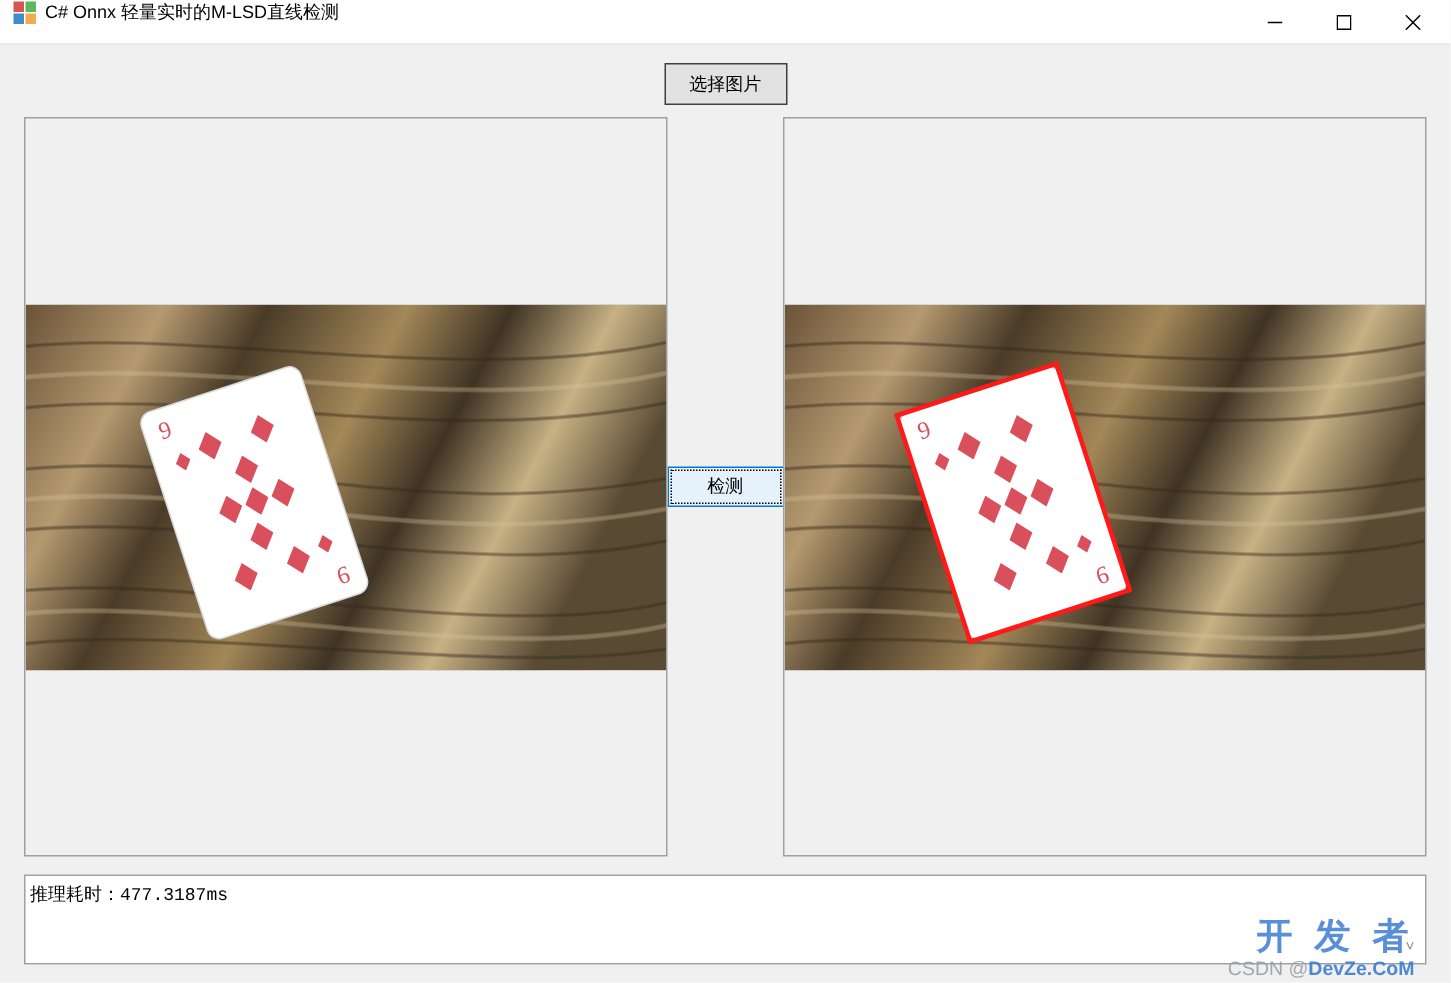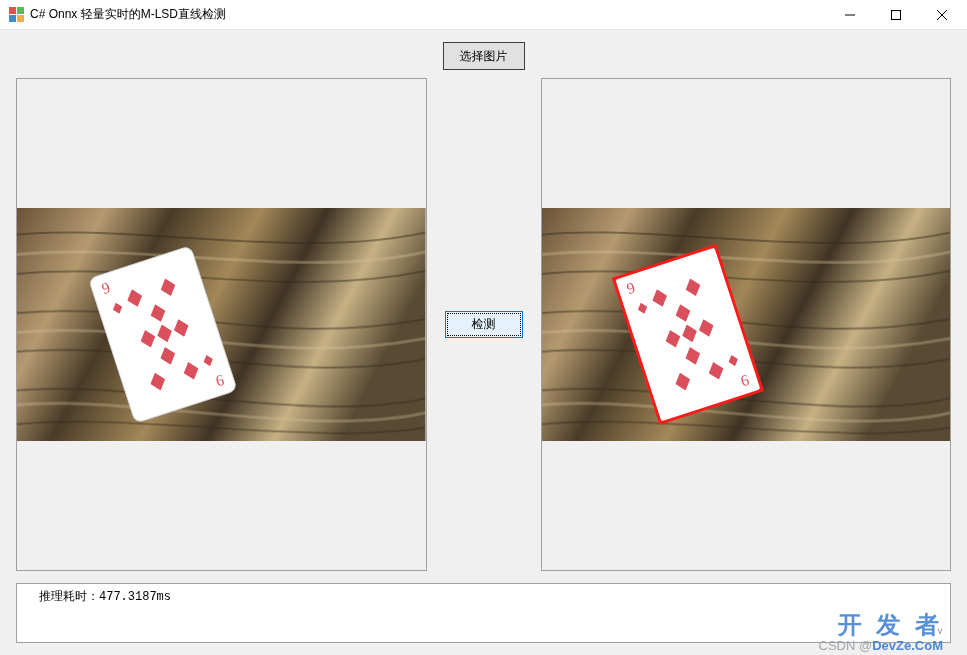--- a/index.html
+++ b/index.html
@@ -10,21 +10,20 @@
       width: 967px;
       height: 655px;
       overflow: hidden;
       position: relative;
     }
     .titlebar {
       height: 30px;
       background: #ffffff;
       border-bottom: 1px solid #e5e5e5;
       display: flex;
-      align-items: center;
       padding: 0 2px 0 8px;
     }
     .titlebar-icon {
       width: 16px; height: 16px;
       margin-right: 6px;
       display: inline-flex;
       flex-wrap: wrap;
     }
     .titlebar-icon span { width: 7px; height: 7px; margin: 0.5px; }
     .titlebar-title { flex: 1; color: #000; }
@@ -76,37 +75,37 @@
       flex: 1;
       border: 1px solid #a0a0a0;
       background: #f0f0f0;
       display: flex;
       align-items: center;
       justify-content: center;
       overflow: hidden;
       position: relative;
     }
     .center-col {
-      width: 114px;
+      width: 77px;
       display: flex;
       align-items: center;
       justify-content: center;
     }
     .scene {
       width: 100%;
       aspect-ratio: 420 / 240;
       position: relative;
     }
     .scene svg { width: 100%; height: 100%; display: block; }
     .status-box {
       margin-top: 12px;
       height: 60px;
       background: #ffffff;
       border: 1px solid #a0a0a0;
-      padding: 4px 22px;
+      padding: 4px 3px;
       position: relative;
       font-family: "SimSun", "Courier New", monospace;
       font-size: 12px;
       color: #000;
       overflow-y: auto;
     }
     .status-scroll-stub {
       position: absolute;
       right: 2px; bottom: 2px;
       width: 16px; height: 16px;

